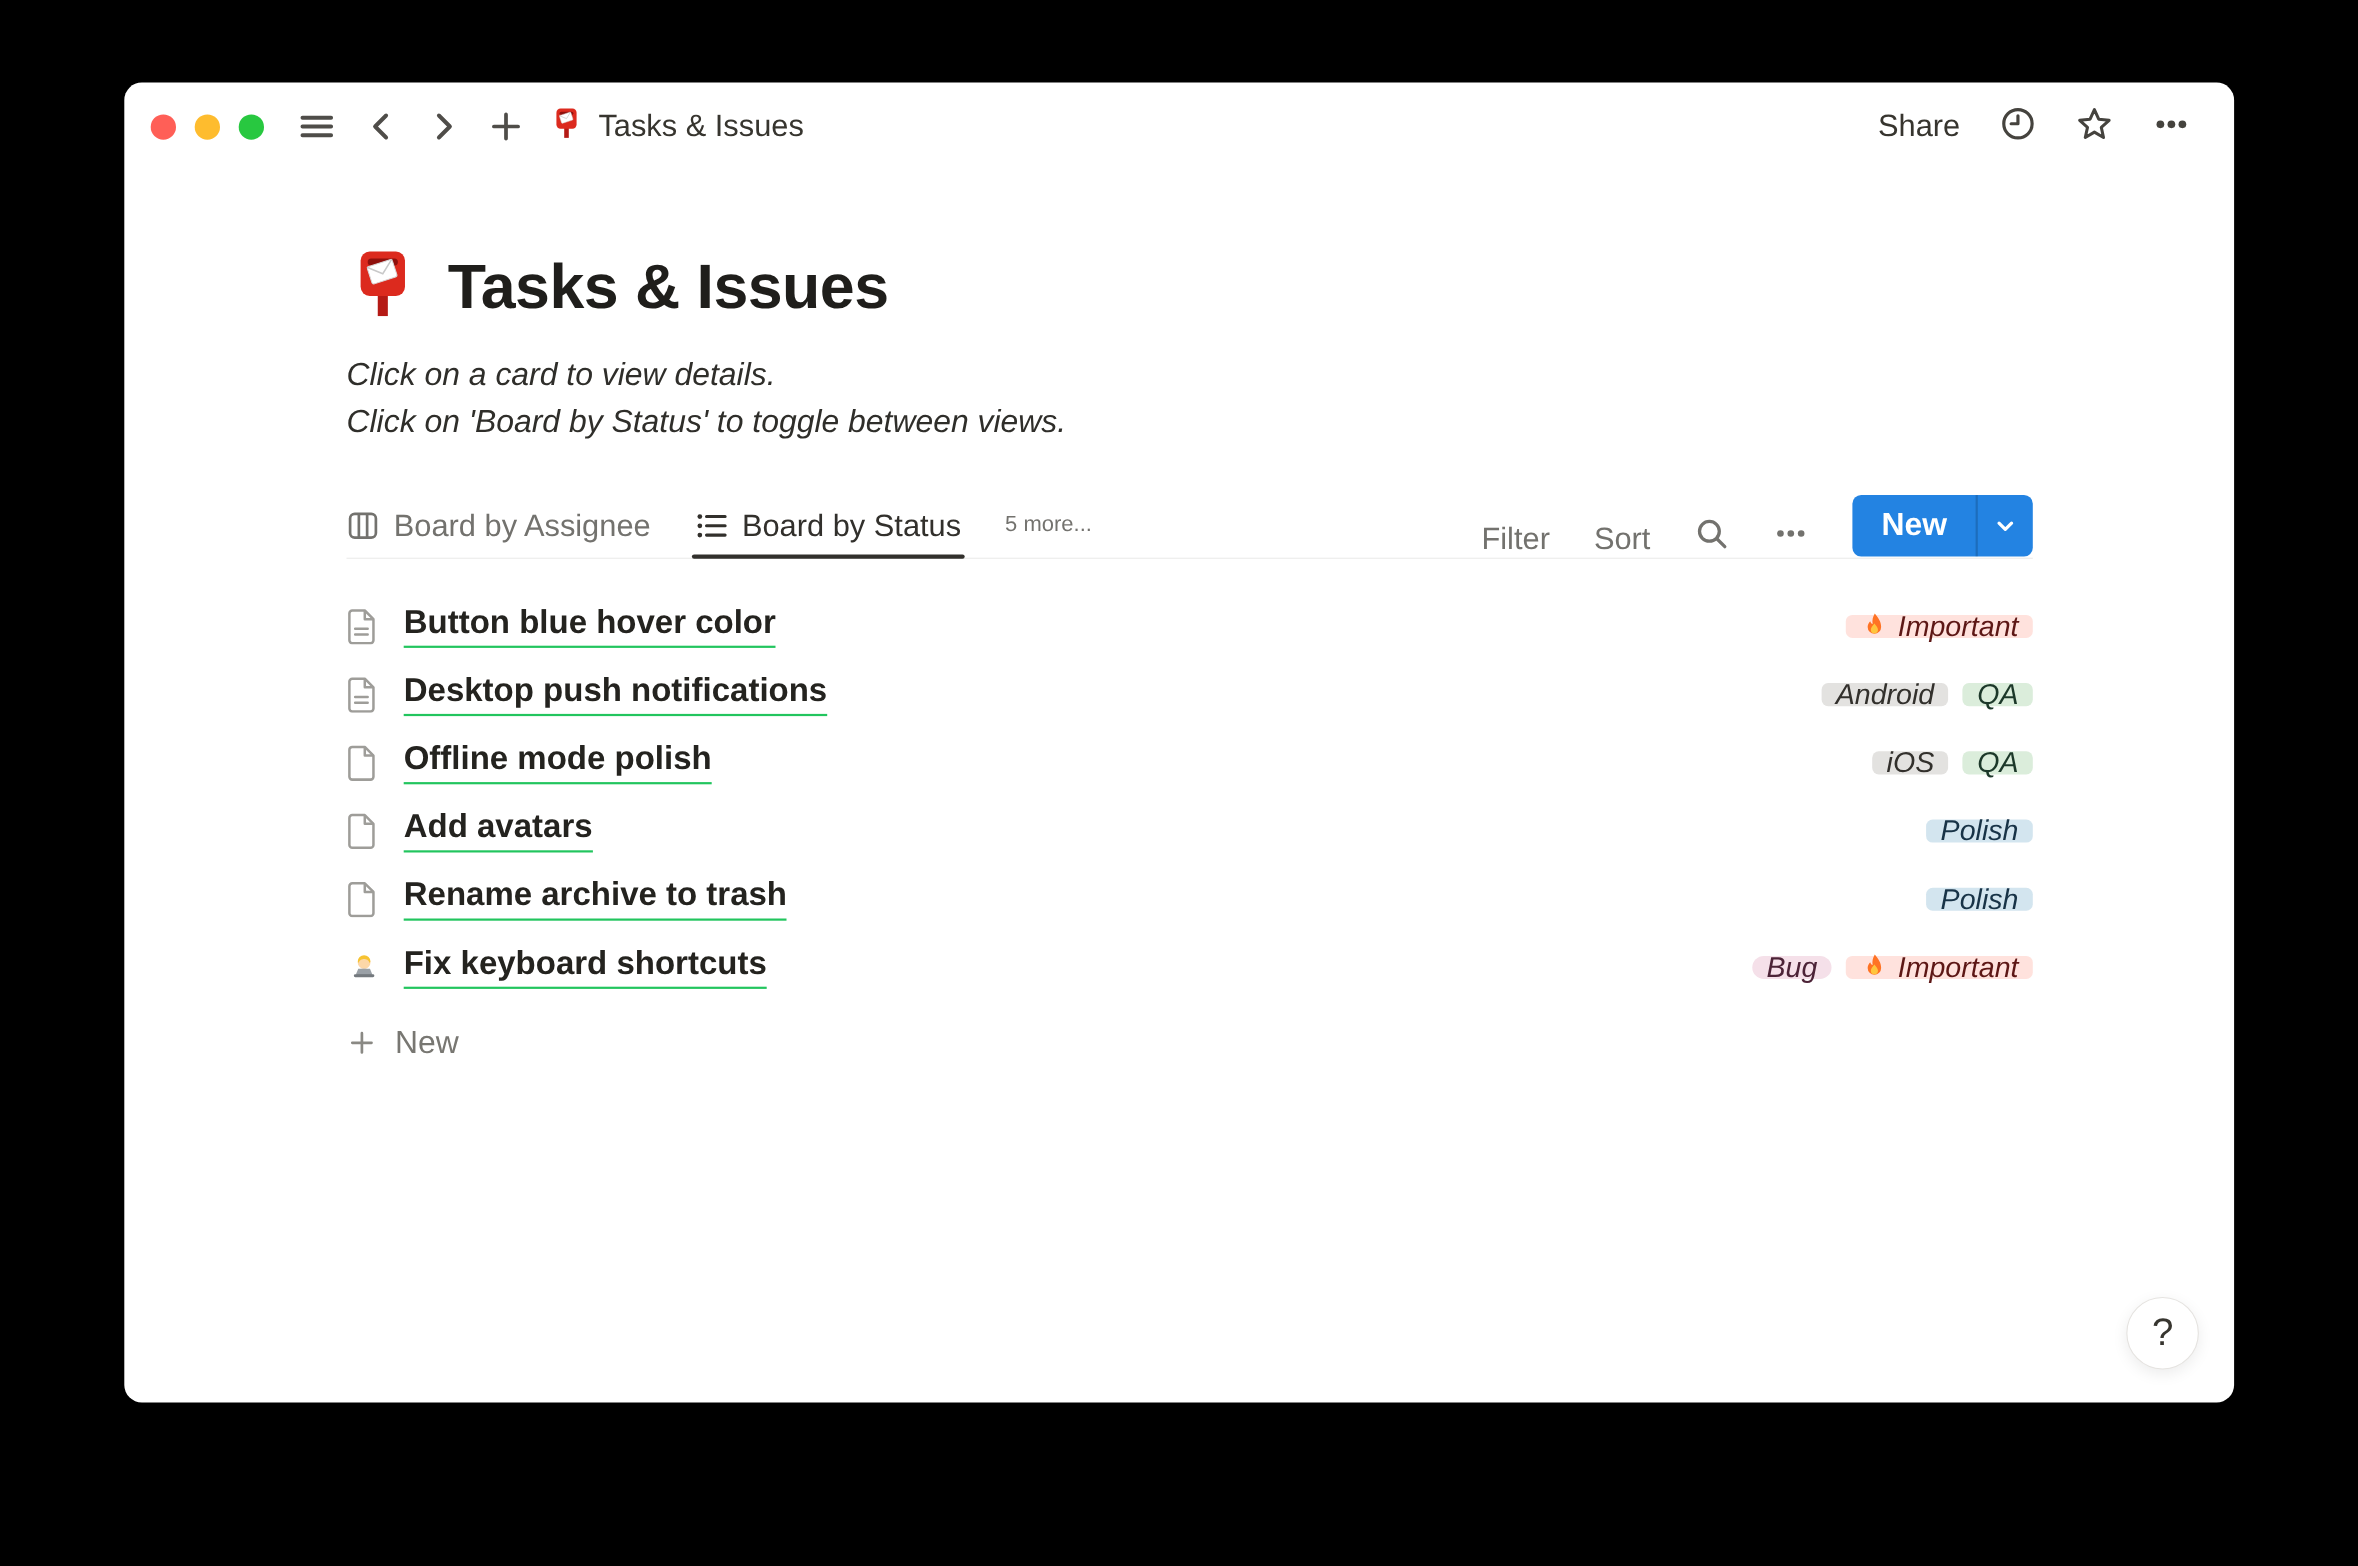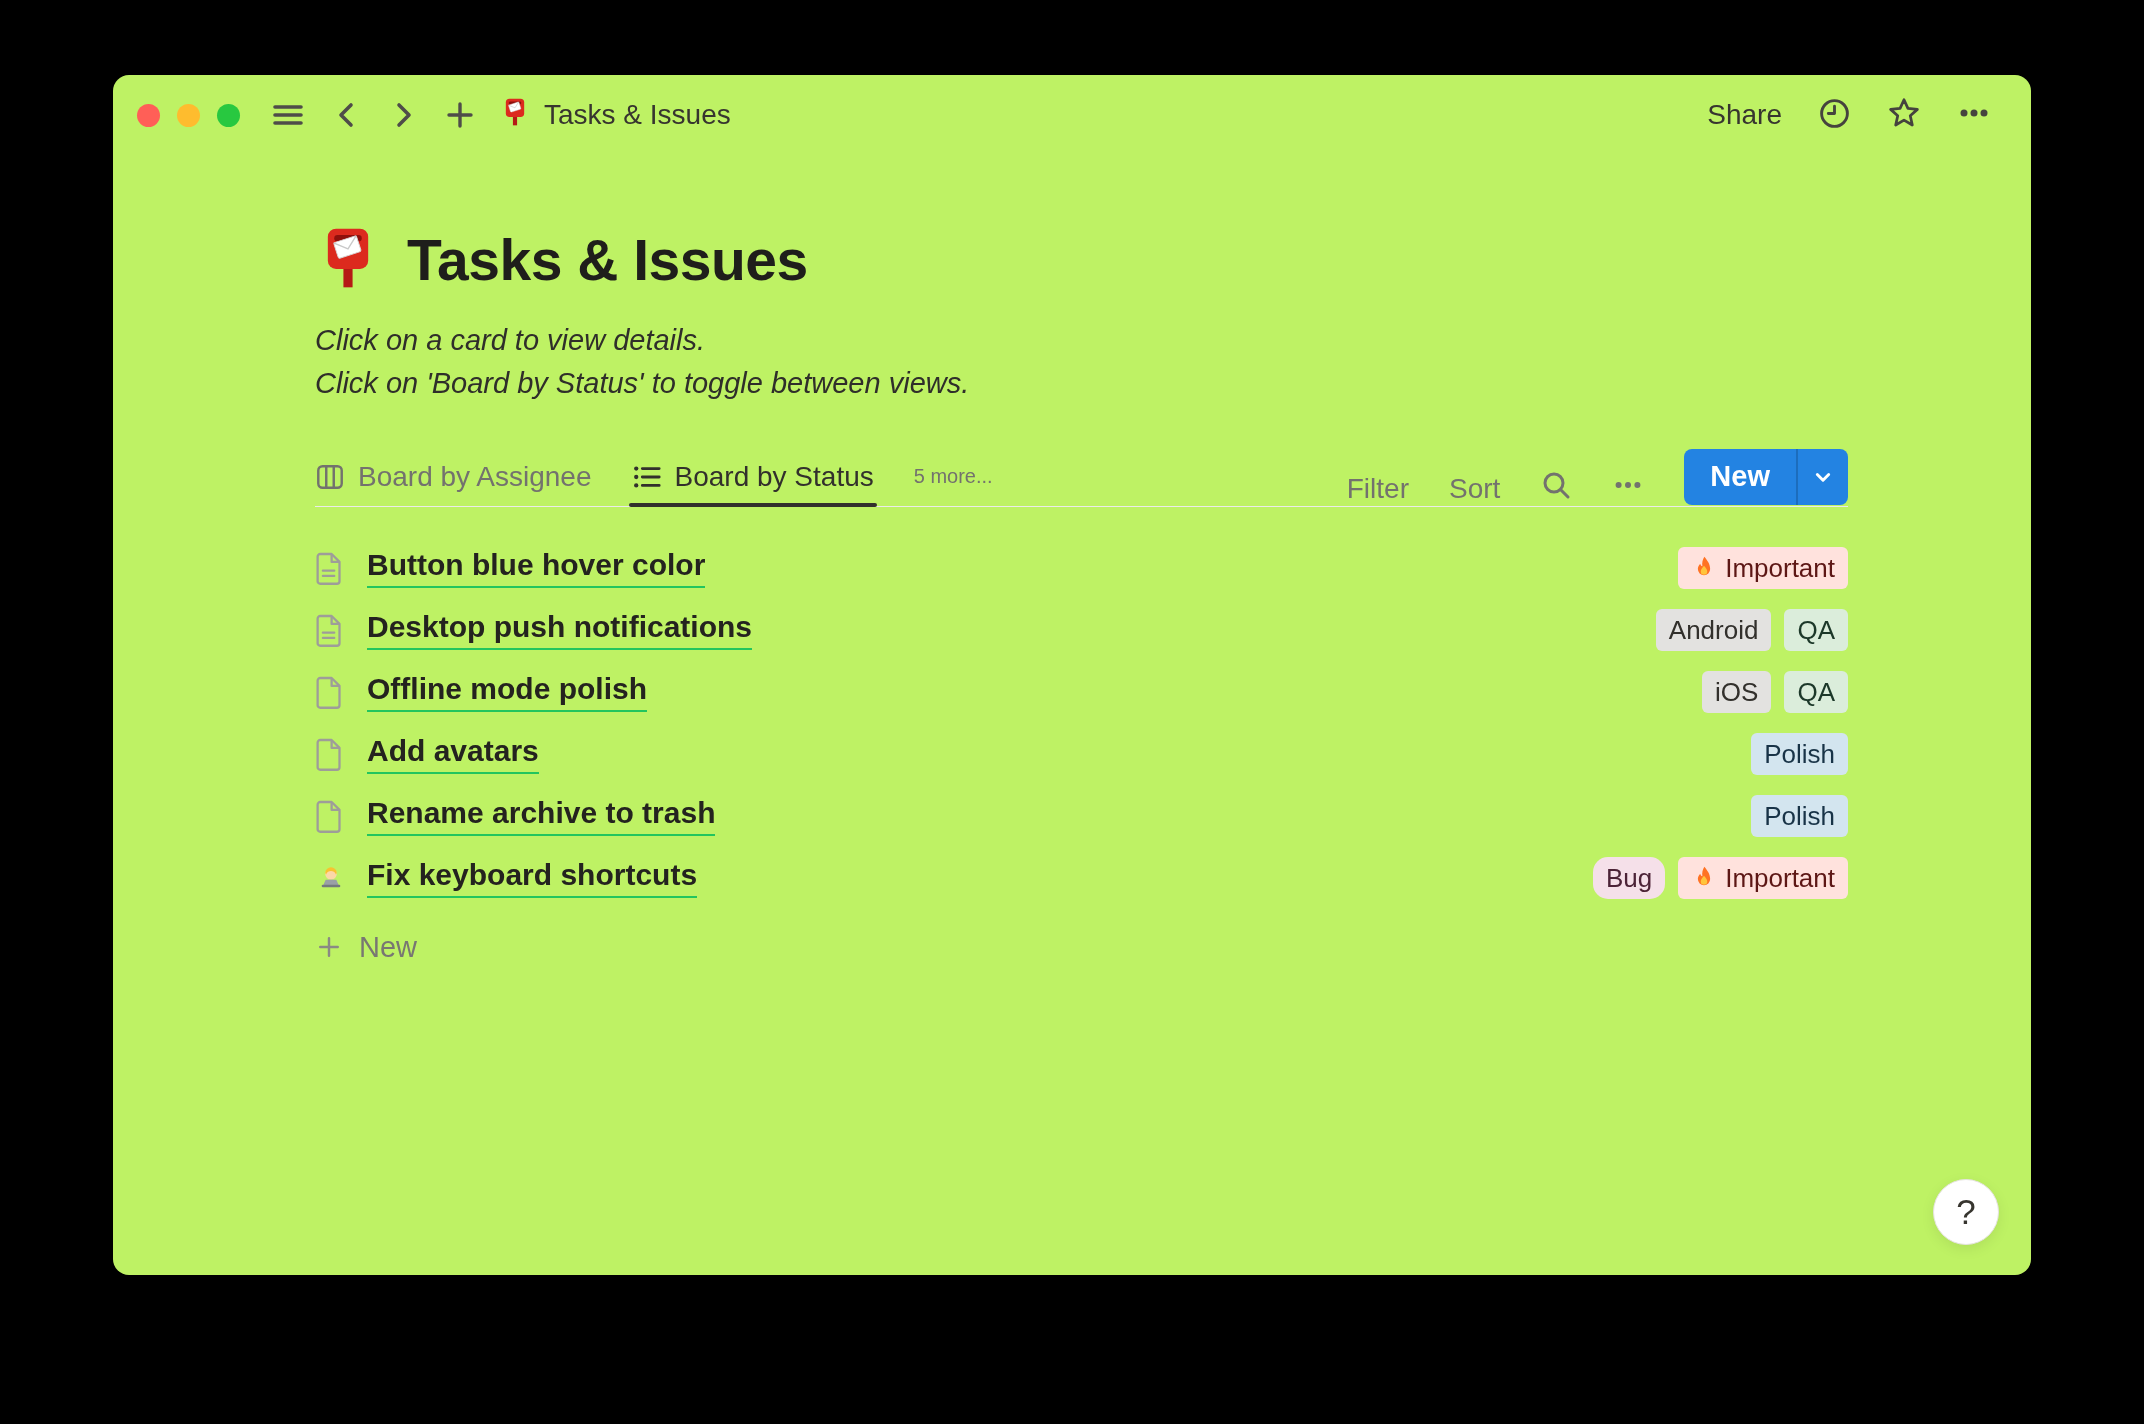--- a/index.html
+++ b/index.html
@@ -2,21 +2,21 @@
 <html><head>
 <meta charset="utf-8">
 <style>
   html,body{margin:0;padding:0;}
   body{
     width:2144px;height:1424px;background:#000;position:relative;overflow:hidden;
     font-family:"Liberation Sans", sans-serif;
   }
   .window{
     position:absolute;left:113px;top:75px;width:1918px;height:1200px;
-    background:#bef264;border-radius:16px;overflow:hidden;
+    background:#ffffff;border-radius:16px;overflow:hidden;
   }
   
   .titlebar{display:flex;align-items:center;height:80px;padding:0 40px 0 24px;box-sizing:border-box;}
   .traffic{display:flex;gap:17px;align-items:center;}
   .light{width:23px;height:23px;border-radius:50%;}
   .light.red{background:#ff5f57;}
   .light.yellow{background:#febc2e;}
   .light.green{background:#28c840;}
   .nav-icons{display:flex;align-items:center;margin-left:30px;gap:26px;color:#504e49;}
   .nav-icons svg{display:block;}
@@ -40,21 +40,21 @@
   .new-btn{display:flex;background:#2383e2;border-radius:8px;color:#fff;overflow:hidden;height:56px;align-items:stretch;cursor:pointer;}
   .new-main{padding:0 26px;font-size:29px;font-weight:600;display:flex;align-items:center;}
   .new-divider{width:2px;background:rgba(16,70,120,0.35);}
   .new-chevron{width:50px;display:flex;align-items:center;justify-content:center;}
   
   .task-list{margin-top:30px;}
   .task-row{display:flex;align-items:center;height:62px;}
   .task-icon{width:32px;display:flex;align-items:center;margin-right:20px;flex:none;}
   .task-title{font-size:30px;font-weight:600;color:#24231f;border-bottom:2px solid #22c55e;padding-bottom:4px;line-height:1.15;}
   .task-tags{margin-left:auto;display:flex;gap:13px;align-items:center;}
-  .tag{font-size:26px;height:42px;display:inline-flex;align-items:center;padding:0 13px;border-radius:6px;gap:8px;white-space:nowrap;}
+  .tag{font-size:26px;height:21px;display:inline-flex;align-items:center;padding:0 13px;border-radius:6px;gap:8px;white-space:nowrap;font-style:italic;}
   .add-new{display:flex;align-items:center;gap:16px;color:#787772;font-size:29px;margin-top:12px;height:52px;cursor:pointer;}
   
   .help-btn{
     position:absolute;right:32px;bottom:30px;width:66px;height:66px;border-radius:50%;
     background:#fff;border:1px solid #e5e3e0;box-shadow:0 4px 14px rgba(0,0,0,0.08);
     display:flex;align-items:center;justify-content:center;font-size:35px;color:#37352f;box-sizing:border-box;cursor:pointer;
   }
 </style>
 </head>
 <body>

